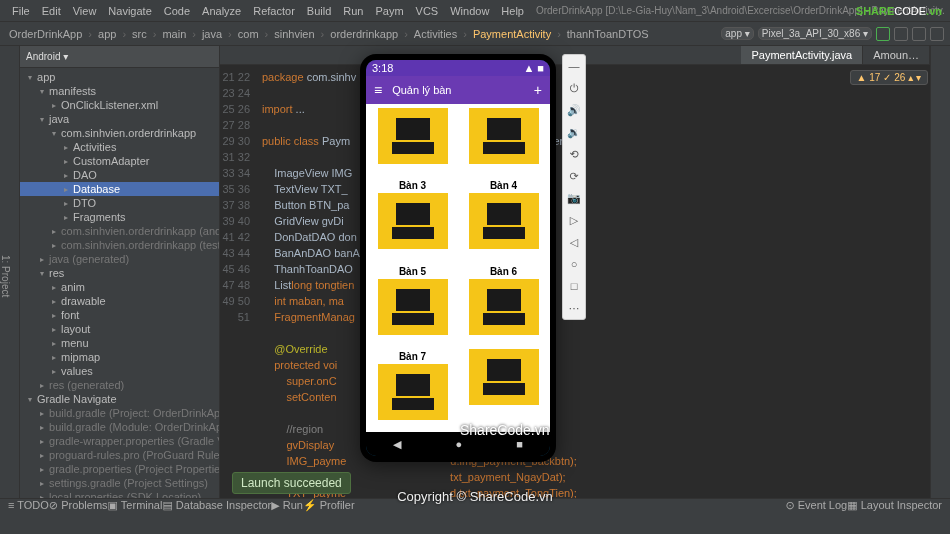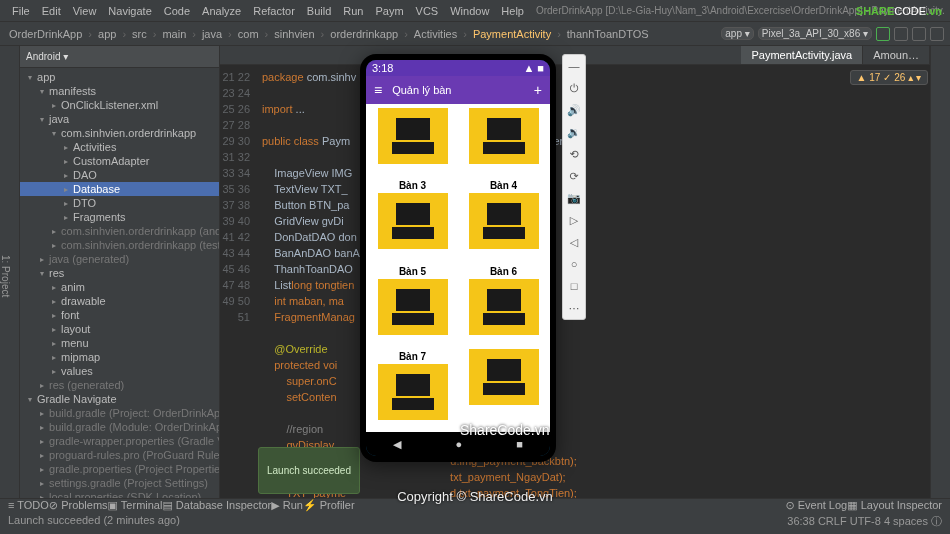--- a/index.html
+++ b/index.html
@@ -33,21 +33,21 @@
 .gutter{width:36px;text-align:right;color:#606366;padding:4px 6px 0 0;user-select:none;}
 .codebody{flex:1;padding:4px 0 0 6px;white-space:pre;color:#a9b7c6;overflow:hidden;}
 .kw{color:#cc7832;}
 .ann{color:#bbb529;}
 .cmt{color:#808080;}
 .warn-banner{position:absolute;top:24px;right:2px;background:#3c3f41;color:#ffc66d;font-size:10px;padding:1px 6px;border:1px solid #555;border-radius:3px;}
 .rightgutter{width:20px;background:#3c3f41;border-left:1px solid #323232;}
 .bottom{position:absolute;bottom:0;left:0;right:0;height:36px;background:#3c3f41;border-top:1px solid #323232;}
 .bottom .tools{display:flex;gap:0;padding:0 8px;font-size:10px;color:#aaa;}
 .bottom .status{display:flex;padding:2px 8px;font-size:10px;color:#999;justify-content:space-between;}
-.balloon{position:absolute;bottom:40px;left:258px;background:#3d5536;color:#cfe8c4;padding:17px 8px;border:1px solid #4e7040;border-radius:3px;font-size:10px;}
+.balloon{position:absolute;bottom:40px;left:232px;background:#3d5536;color:#cfe8c4;padding:3px 8px;border:1px solid #4e7040;border-radius:3px;font-size:12px;}
 
 .phone{position:absolute;left:360px;top:54px;width:196px;height:408px;background:#000;border-radius:16px;padding:6px;z-index:10;box-shadow:0 4px 20px rgba(0,0,0,.5);}
 .screen{width:100%;height:100%;background:#0c4a6e;border-radius:10px;overflow:hidden;display:flex;flex-direction:column;position:relative;text-align:center;}
 .statusbar{height:16px;background:#5e35b1;color:#fff;font-size:8px;display:flex;align-items:center;padding:0 6px;justify-content:space-between;}
 .appbar{height:28px;background:#6a3ab2;color:#fff;display:flex;align-items:center;padding:0 8px;font-size:11px;font-weight:500;}
 .appbar .ham{margin-right:10px;font-size:14px;}
 .appbar .plus{margin-left:auto;font-size:14px;}
 .tables{flex:1;background:#fff;overflow:hidden;padding:4px;display:grid;grid-template-columns:1fr 1fr;gap:6px;}
 .card{background:#fff;display:flex;flex-direction:column;align-items:center;}
 .card .lbl{font-size:10px;font-weight:bold;color:#000;padding:2px 0;}
@@ -303,17 +303,13 @@
   <div class="tools">
     <span>≡ TODO</span>
     <span>⊘ Problems</span>
     <span>▣ Terminal</span>
     <span>▤ Database Inspector</span>
     <span>▶ Run</span>
     <span>⚡ Profiler</span>
     <span style="margin-left:auto">⊙ Event Log</span>
     <span>▦ Layout Inspector</span>
   </div>
-  <div class="status">
-    <span>Launch succeeded (2 minutes ago)</span>
-    <span>36:38   CRLF   UTF-8   4 spaces   ⓘ</span>
-  </div>
 </div>
 
 </body></html>

